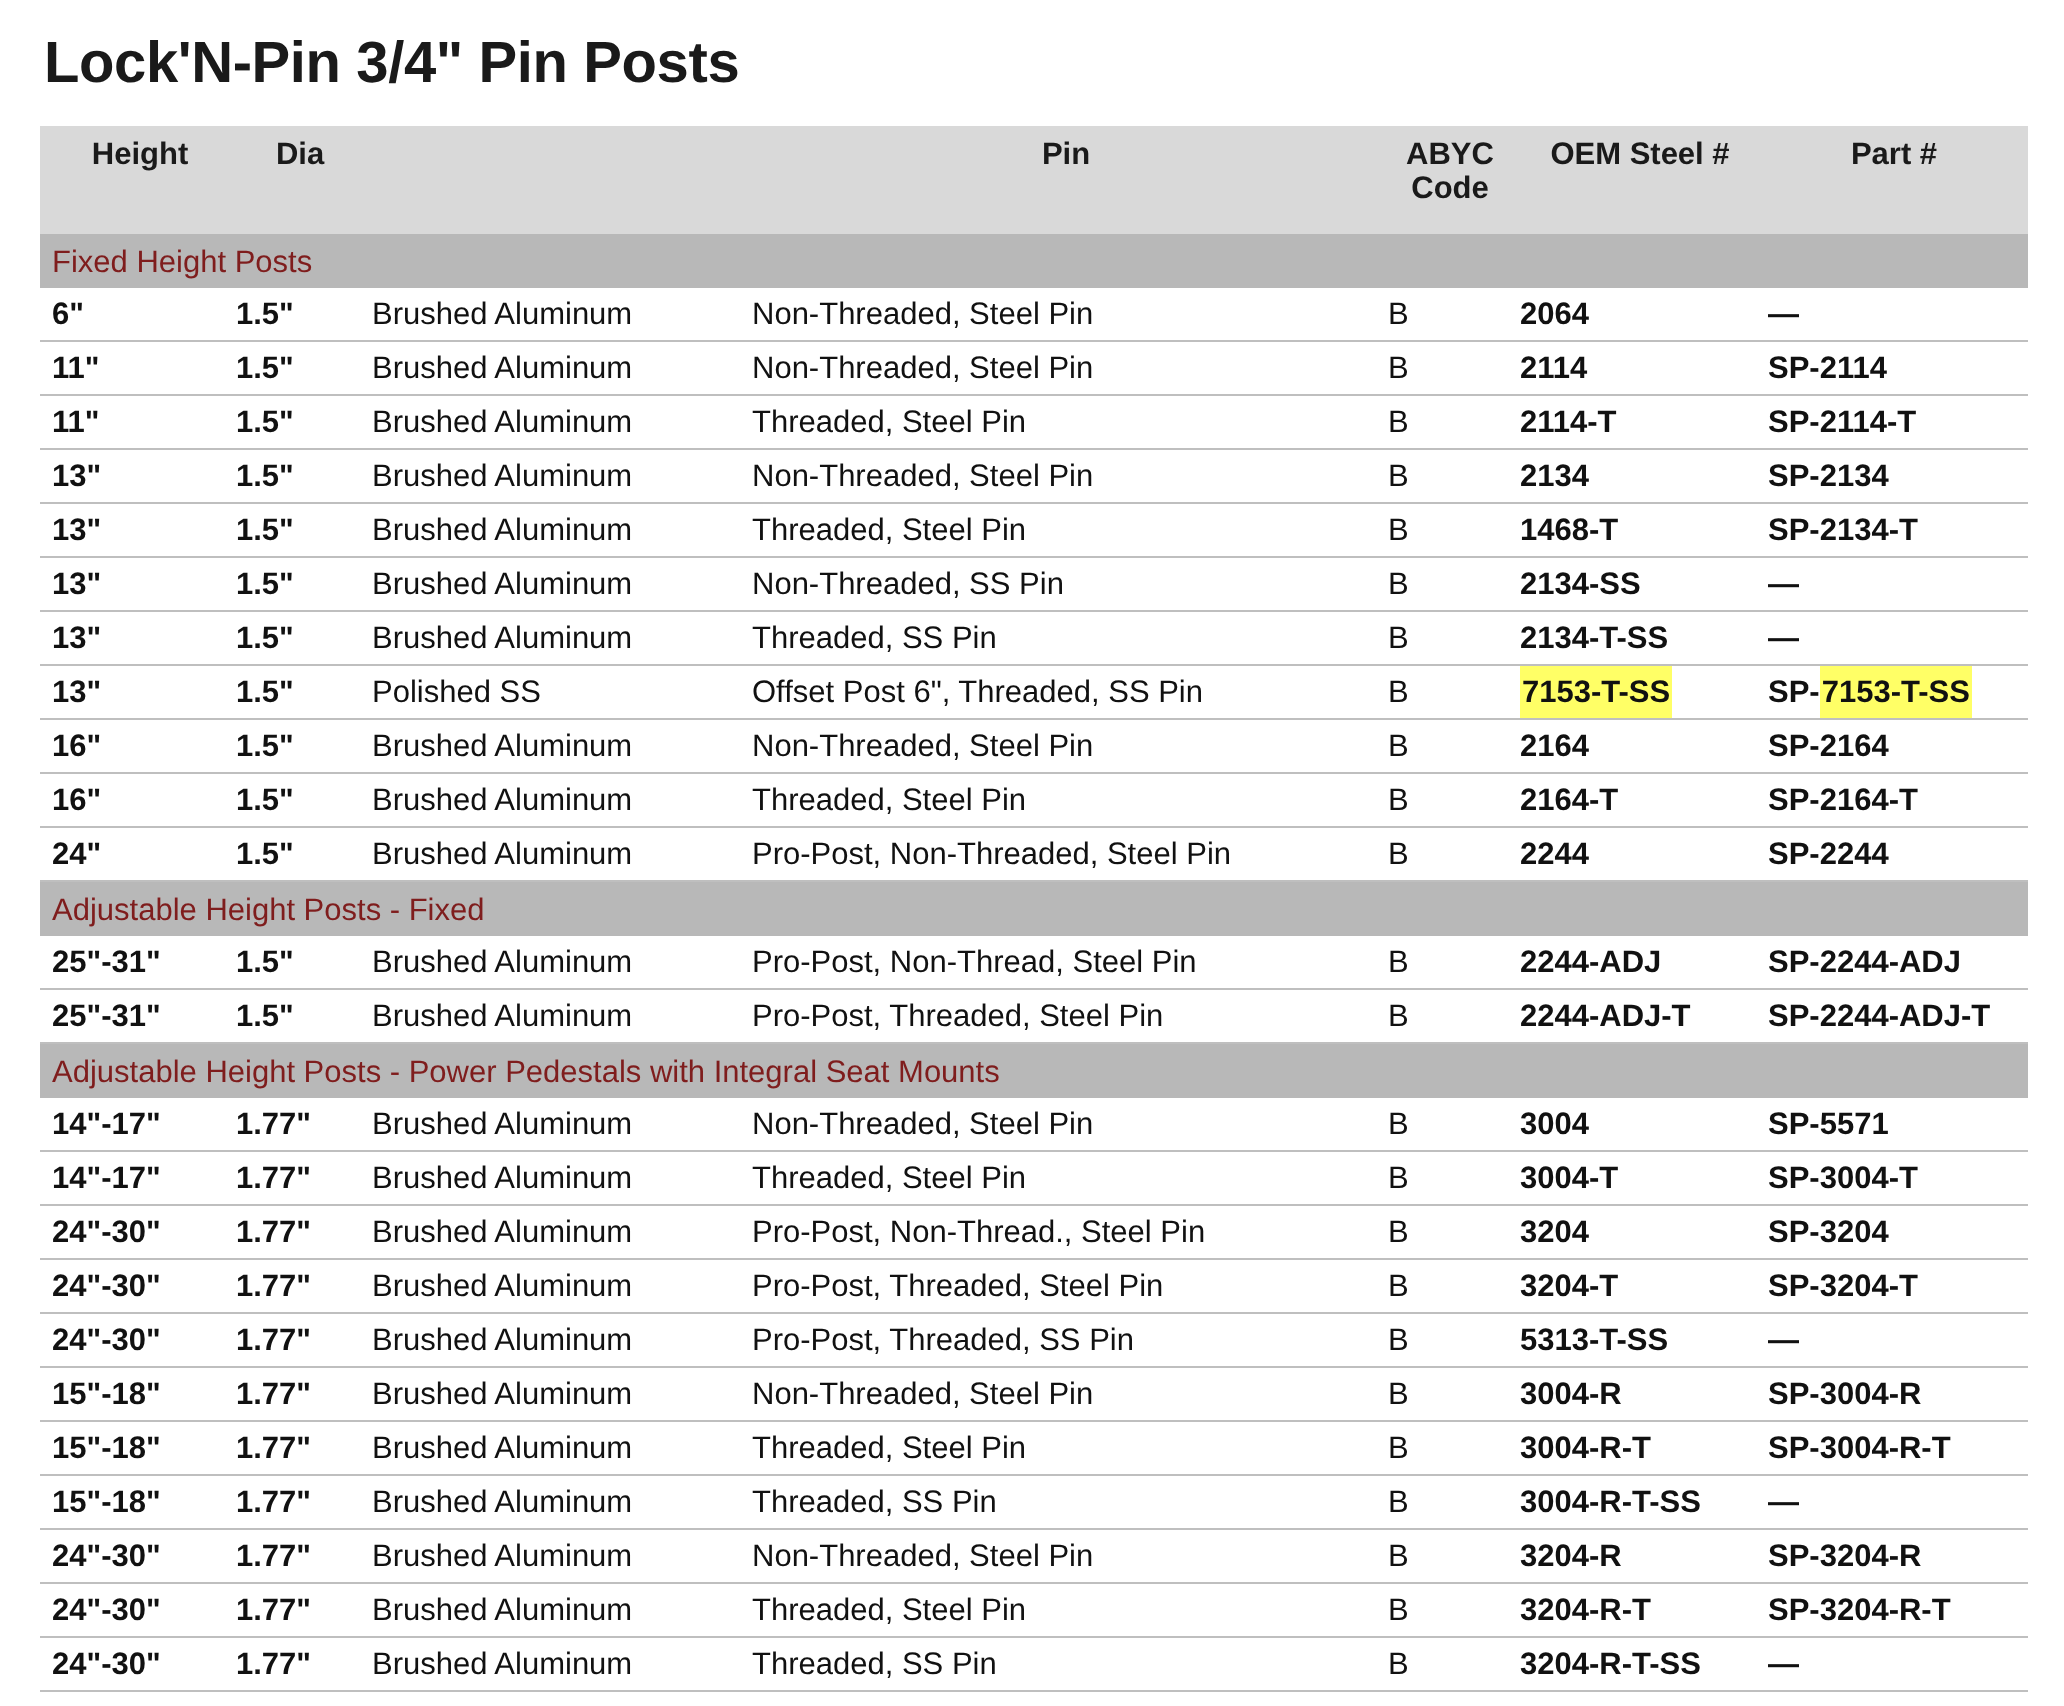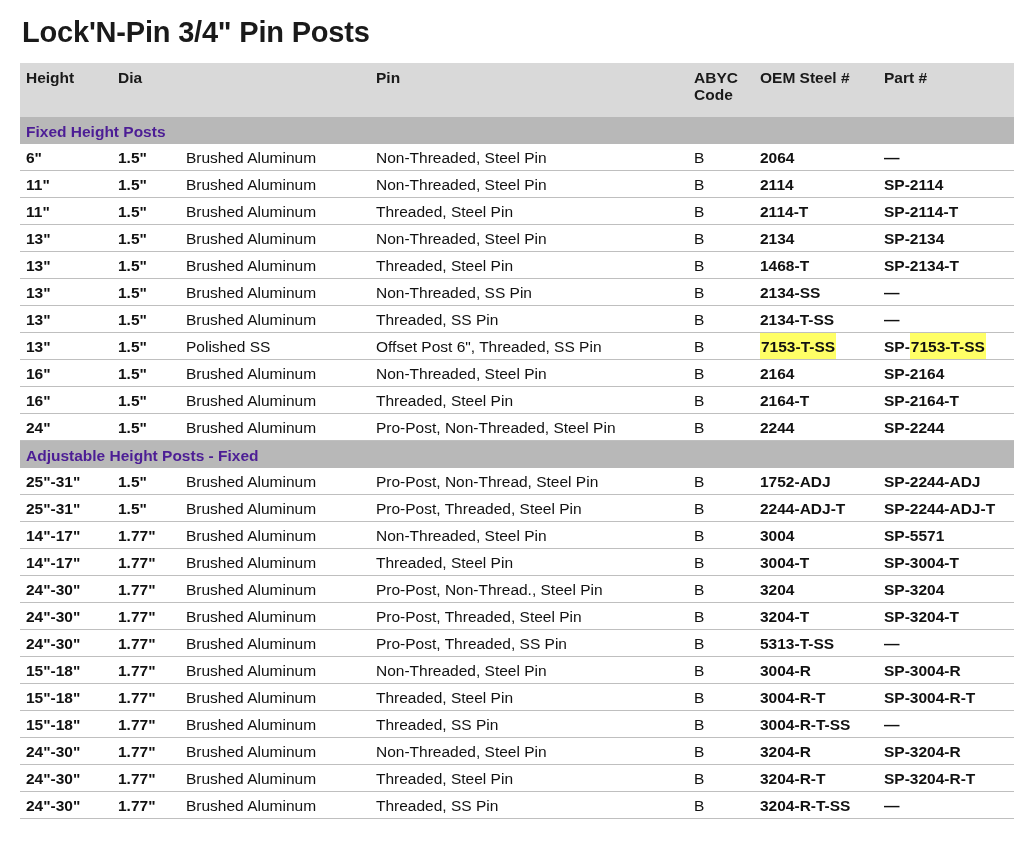--- a/index.html
+++ b/index.html
@@ -41,37 +41,37 @@
   col.c-mat    { width: 190px; }
   col.c-pin    { width: 318px; }
   col.c-abyc   { width: 66px; }
   col.c-oem    { width: 124px; }
   col.c-part   { width: 130px; }
 
   thead tr.head-row th {
     background: #d9d9d9;
     font-size: 15.5px;
     font-weight: bold;
-    text-align: left;
+    text-align: center;
     padding: 6px 4px 6px 0;
     height: 42px;
     vertical-align: top;
     line-height: 1.12;
     color: #1a1a1a;
   }
   thead tr.head-row th.first { padding-left: 6px; }
   .abyc-head { white-space: pre-line; }
 
   tr.section td {
     background: #b8b8b8;
     font-size: 15.5px;
-    font-weight: bold;
+    font-weight: normal;
     padding: 3px 0 3px 6px;
     height: 21px;
-    color: #4c1d95;
+    color: #7f1d1d;
   }
   tr.data td {
     font-size: 15.5px;
     border-bottom: 1px solid #bfbfbf;
     padding: 3px 4px 3px 0;
     height: 20px;
     line-height: 1.15;
     color: #111111;
     white-space: nowrap;
     overflow: hidden;
@@ -224,31 +224,34 @@
         </tr>
         <tr class="section">
           <td colspan="7">Adjustable Height Posts - Fixed</td>
         </tr>
         <tr class="data">
           <td class="col-height">25"-31"</td>
           <td class="col-dia">1.5"</td>
           <td class="col-material">Brushed Aluminum</td>
           <td class="col-pin">Pro-Post, Non-Thread, Steel Pin</td>
           <td class="col-abyc">B</td>
-          <td class="col-oem">1752-ADJ</td>
+          <td class="col-oem">2244-ADJ</td>
           <td class="col-part">SP-2244-ADJ</td>
         </tr>
         <tr class="data">
           <td class="col-height">25"-31"</td>
           <td class="col-dia">1.5"</td>
           <td class="col-material">Brushed Aluminum</td>
           <td class="col-pin">Pro-Post, Threaded, Steel Pin</td>
           <td class="col-abyc">B</td>
           <td class="col-oem">2244-ADJ-T</td>
           <td class="col-part">SP-2244-ADJ-T</td>
+        </tr>
+        <tr class="section">
+          <td colspan="7">Adjustable Height Posts - Power Pedestals with Integral Seat Mounts</td>
         </tr>
         <tr class="data">
           <td class="col-height">14"-17"</td>
           <td class="col-dia">1.77"</td>
           <td class="col-material">Brushed Aluminum</td>
           <td class="col-pin">Non-Threaded, Steel Pin</td>
           <td class="col-abyc">B</td>
           <td class="col-oem">3004</td>
           <td class="col-part">SP-5571</td>
         </tr>

